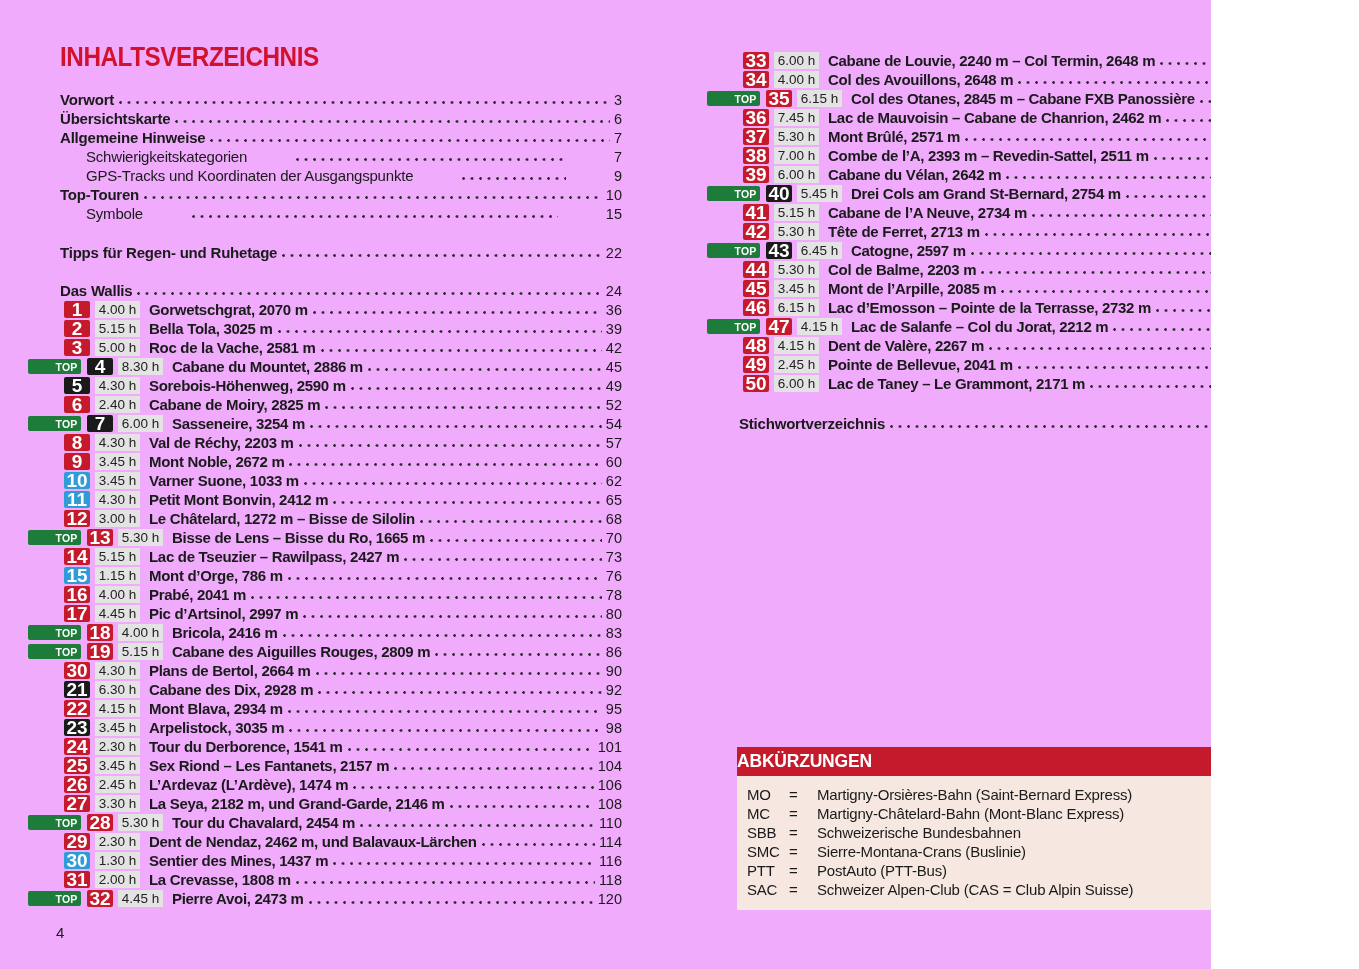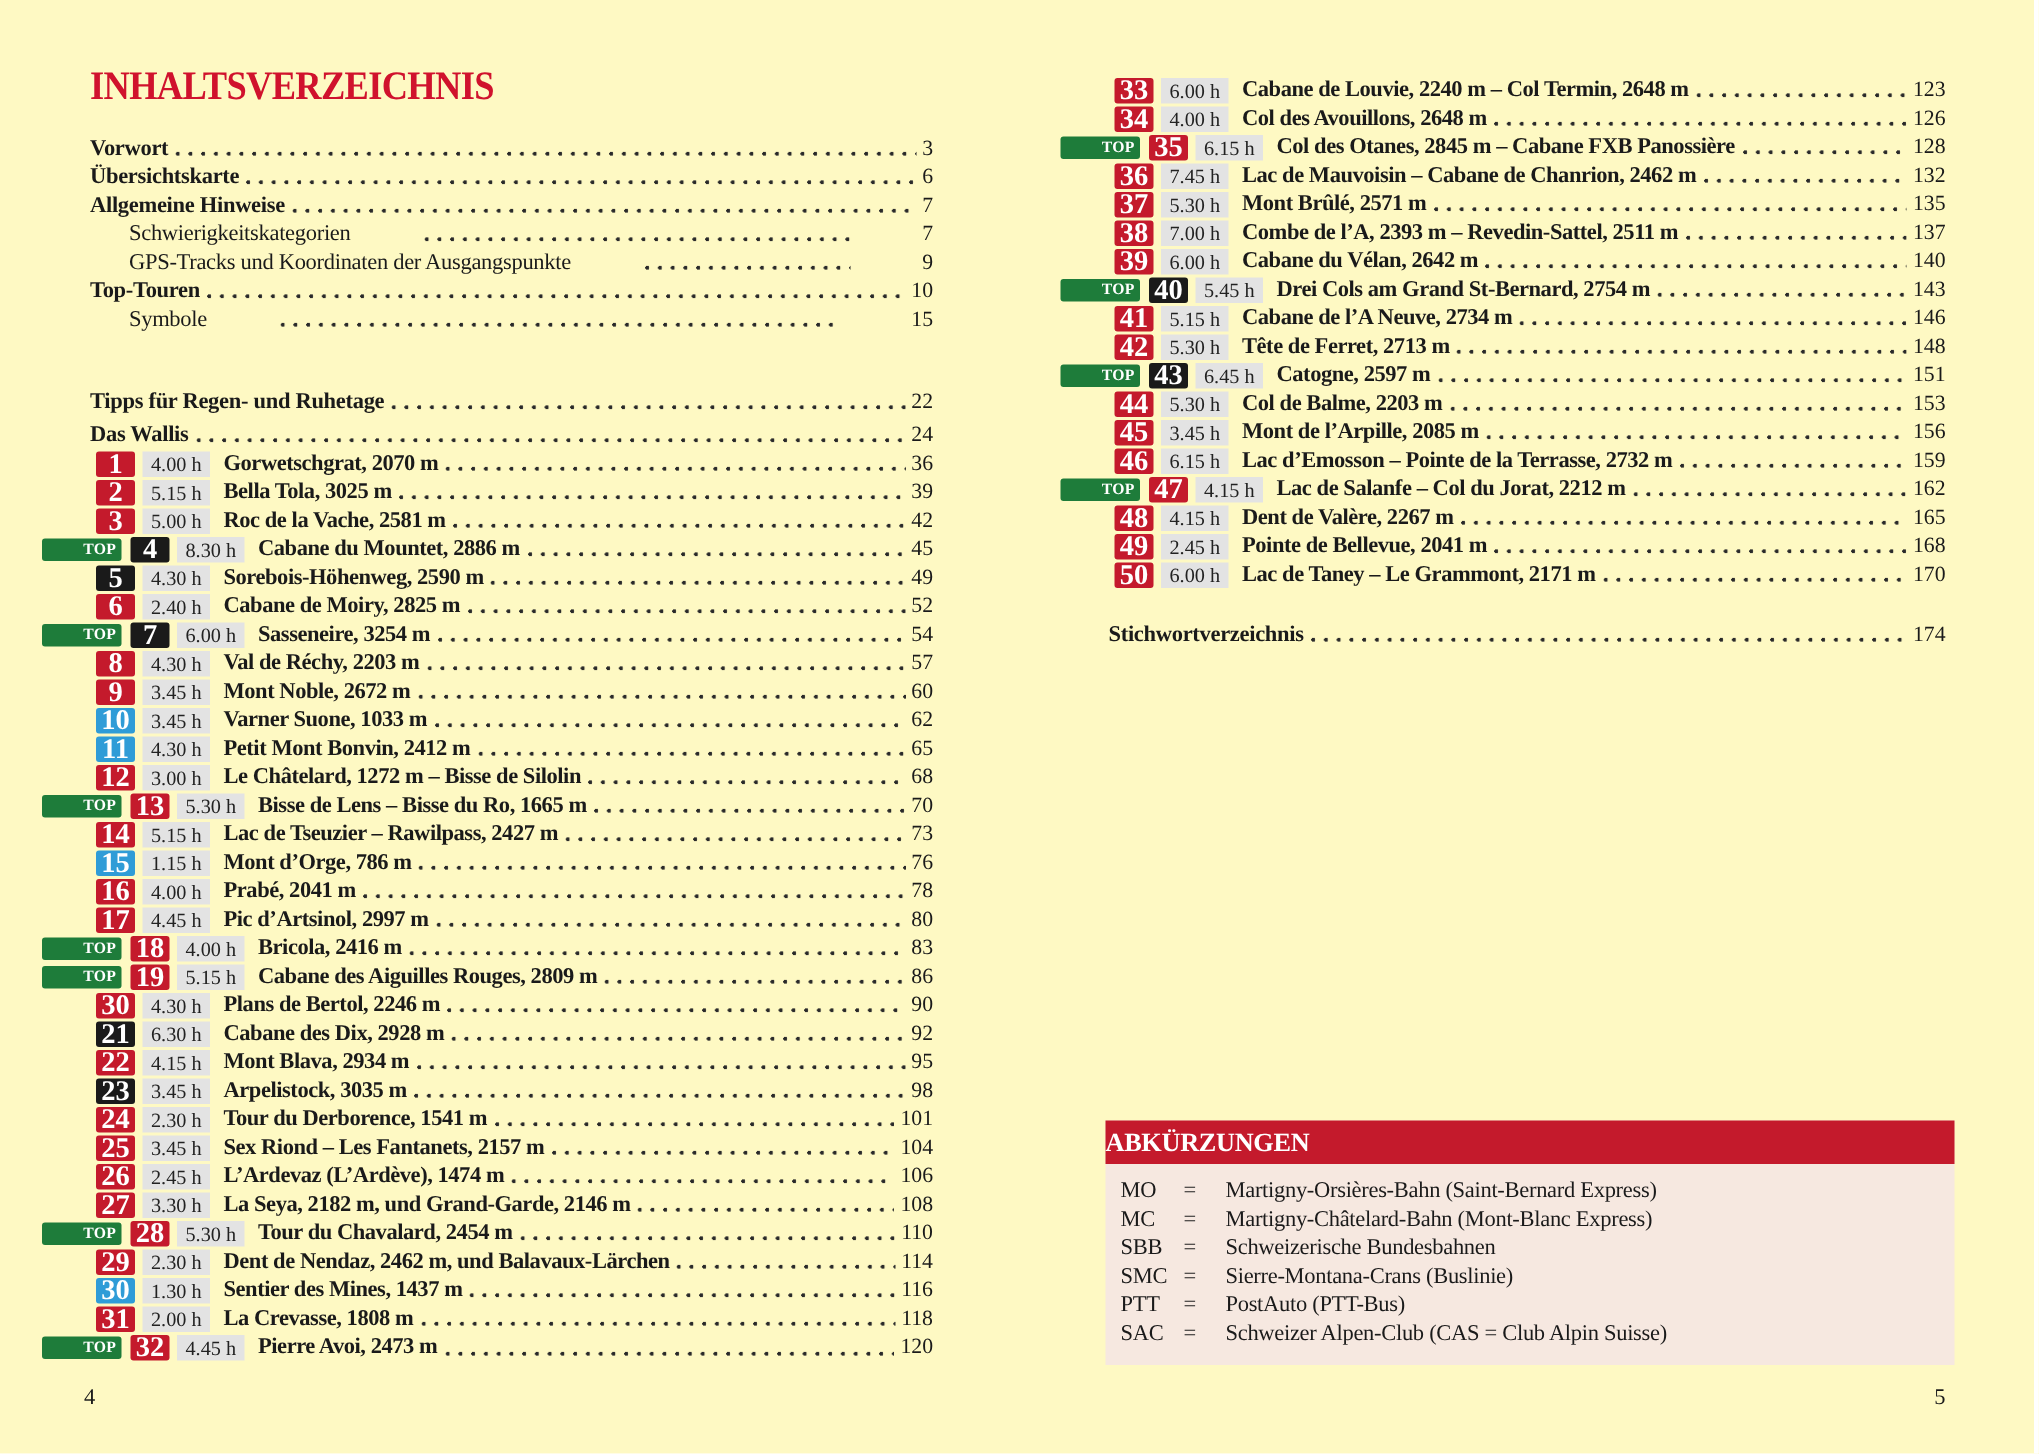--- a/index.html
+++ b/index.html
@@ -1,30 +1,30 @@
 <!DOCTYPE html>
 <html style="--title-red: #d0122d; --badge-red: #c41a2c; --badge-black: #1a1a1a; --badge-blue: #2f9cd7; --green: #1e7c3a; --timebg: #e3e3e3; --abbg: #f6e8e0; --abhead: #c41a2c;"><head>
 <meta charset="utf-8">
 <style>
   html,body{margin:0;padding:0;background:#ffffff;}
   body{font-family:"Liberation Sans", sans-serif; color:#1a1a1a;}
-  .spread{position:relative;width:1356px;height:969px;background:#fef9c3;overflow:hidden;font-family:Liberation Serif, serif;}
+  .spread{position:relative;width:1211px;height:969px;background:#f0abfc;overflow:hidden;}
 
   
   .title{
     position:absolute;left:60px;top:42px;
     font-size:27px;font-weight:800;letter-spacing:-0.5px;
     color:var(--title-red);transform:scaleX(.9);transform-origin:left center;
     white-space:nowrap;
   }
 
   
   .block{position:absolute;}
   .front{left:28px;top:90px;width:594px;}
-  .tips{left:28px;top:243px;width:594px;margin-top:16px;}
+  .tips{left:28px;top:243px;width:594px;}
   .wallis{left:28px;top:281px;width:594px;}
   .tours-left{left:28px;top:300px;width:594px;}
   .tours-right{left:707px;top:51px;width:590px;}
   .index{left:707px;top:414px;width:590px;}
 
   
   .toc-line{display:flex;align-items:center;height:19px;padding-left:32px;}
   .toc-line.indent{padding-left:58px;gap:44px;}
   .lbl{font-size:15px;white-space:nowrap;letter-spacing:-0.2px;}
   .lbl.b{font-weight:700;}
@@ -295,21 +295,21 @@
         <span class="nb red">19</span>
         <span class="time">5.15 h</span>
         <span class="name">Cabane des Aiguilles Rouges, 2809 m</span>
         <span class="leader"></span>
         <span class="pg">86</span>
       </div>
       <div class="row">
         <span class="top-slot"></span>
         <span class="nb red">30</span>
         <span class="time">4.30 h</span>
-        <span class="name">Plans de Bertol, 2246 m</span>
+        <span class="name">Plans de Bertol, 2664 m</span>
         <span class="leader"></span>
         <span class="pg">90</span>
       </div>
       <div class="row">
         <span class="top-slot"></span>
         <span class="nb black">21</span>
         <span class="time">6.30 h</span>
         <span class="name">Cabane des Dix, 2928 m</span>
         <span class="leader"></span>
         <span class="pg">92</span>

